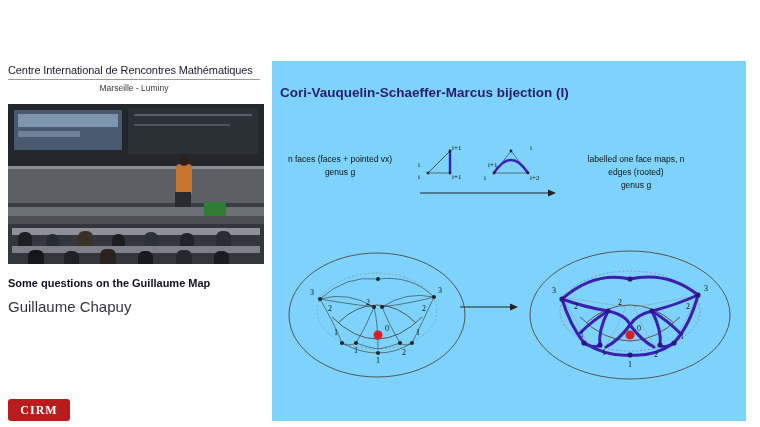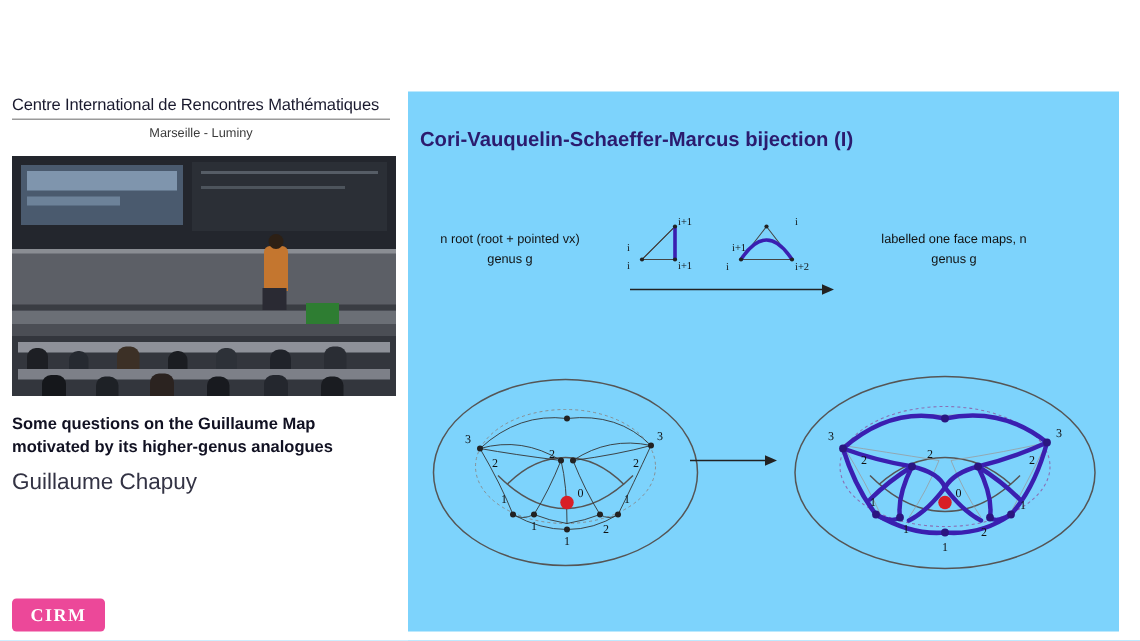--- a/index.html
+++ b/index.html
@@ -38,21 +38,21 @@
   .ph { position: absolute; }
   
   #talk-block { position: absolute; left: 8px; top: 276px; width: 258px; }
   .talk-line {
     font-size: 11px; font-weight: bold; color: #111122; line-height: 15px;
   }
   #speaker { margin-top: 7px; font-size: 15px; color: #333344; }
   
   #logo {
     position: absolute; left: 8px; bottom: 6px; width: 62px; height: 22px;
-    background: #ec4899; border-radius: 3px;
+    background: #b91c1c; border-radius: 3px;
     display: flex; align-items: center; justify-content: center;
   }
   #logo-text {
     color: #ffffff; font-size: 12px; font-weight: bold; letter-spacing: 1px;
     font-family: "Liberation Serif", serif;
   }
   
   #slide {
     position: absolute; left: 272px; top: 24px; width: 474px; height: 360px;
     background: #7dd3fc;
@@ -131,35 +131,34 @@
     <div class="ph" style="left:20px;top:146px;width:16px;height:14px;background:#15171b;border-radius:6px 6px 0 0;"></div>
     <div class="ph" style="left:56px;top:147px;width:15px;height:13px;background:#1e2126;border-radius:6px 6px 0 0;"></div>
     <div class="ph" style="left:92px;top:145px;width:16px;height:15px;background:#2b2320;border-radius:6px 6px 0 0;"></div>
     <div class="ph" style="left:130px;top:147px;width:15px;height:13px;background:#181a1f;border-radius:6px 6px 0 0;"></div>
     <div class="ph" style="left:168px;top:146px;width:16px;height:14px;background:#24272e;border-radius:6px 6px 0 0;"></div>
     <div class="ph" style="left:206px;top:147px;width:15px;height:13px;background:#1a1c21;border-radius:6px 6px 0 0;"></div>
   </div>
 
   <div id="talk-block">
     <div class="talk-line">Some questions on the Guillaume Map</div>
-    <div class="talk-line">motivated by its higher-genus analogues</div>
     <div id="speaker">Guillaume Chapuy</div>
   </div>
 
   <div id="logo">
     <span id="logo-text">CIRM</span>
   </div>
 </div>
 
 <div id="slide">
 
   <div id="slide-title">Cori-Vauquelin-Schaeffer-Marcus bijection (I)</div>
 
   <div id="bij-left">
-    <div>n root (root + pointed vx)</div>
+    <div>n faces (faces + pointed vx)</div>
     <div>genus g</div>
   </div>
 
   <svg id="rule-diagram" viewBox="0 0 140 48">
 
     <g>
       <polygon points="12,34 34,34 34,12" fill="none" stroke="#444" stroke-width="0.7"></polygon>
       <line x1="12" y1="34" x2="34" y2="12" stroke="#444" stroke-width="0.7"></line>
       <line x1="34" y1="12" x2="34" y2="34" stroke="#3a1fb0" stroke-width="2.4"></line>
       <circle cx="12" cy="34" r="1.4" fill="#222"></circle>
@@ -184,20 +183,21 @@
     </g>
   </svg>
 
   <svg id="big-arrow" viewBox="0 0 136 12">
     <line x1="0" y1="6" x2="128" y2="6" stroke="#222" stroke-width="1"></line>
     <polygon points="128,2.5 136,6 128,9.5" fill="#222"></polygon>
   </svg>
 
   <div id="bij-right">
     <div>labelled one face maps, n</div>
+    <div>edges (rooted)</div>
     <div>genus g</div>
   </div>
 
   <svg id="torus-left" viewBox="0 0 190 180">
     <g>
       <ellipse cx="95" cy="84" rx="88" ry="62" fill="none" stroke="#555" stroke-width="1"></ellipse>
       <path d="M50,86 Q72,108 95,108 Q118,108 140,86" fill="none" stroke="#555" stroke-width="1"></path>
       <path d="M56,92 Q74,74 95,74 Q116,74 134,92" fill="none" stroke="#555" stroke-width="1"></path>
       <ellipse cx="95" cy="80" rx="60" ry="38" fill="none" stroke="#888" stroke-width="0.6" stroke-dasharray="2 2"></ellipse>
     </g>

